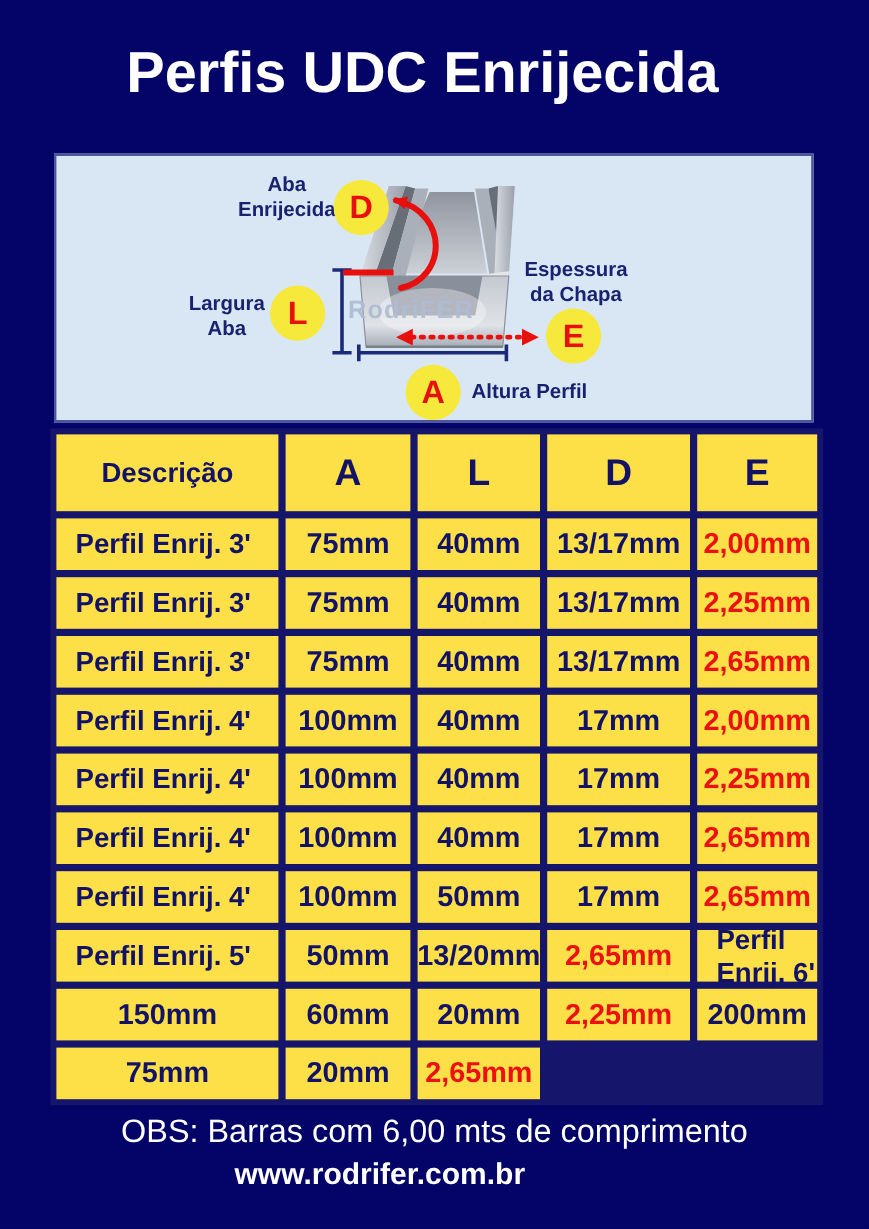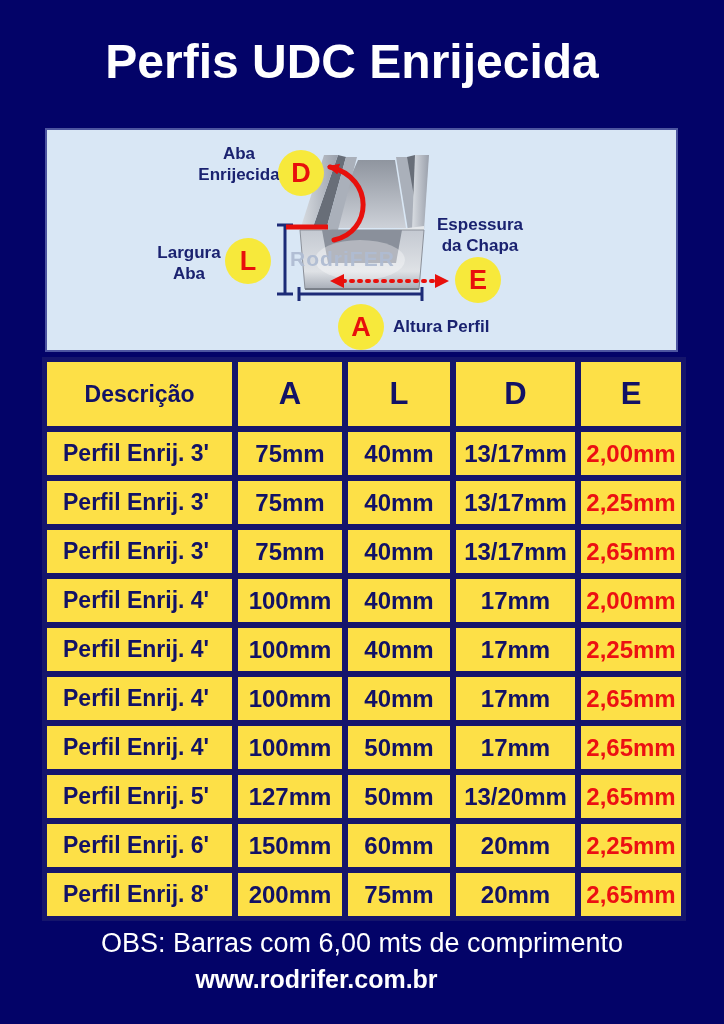--- a/index.html
+++ b/index.html
@@ -189,32 +189,30 @@
   <div class="cell">17mm</div>
   <div class="cell red">2,65mm</div>
 
   <div class="cell desc">Perfil Enrij. 4'</div>
   <div class="cell">100mm</div>
   <div class="cell">50mm</div>
   <div class="cell">17mm</div>
   <div class="cell red">2,65mm</div>
 
   <div class="cell desc">Perfil Enrij. 5'</div>
-  <div class="cell">127mm</div>
   <div class="cell">50mm</div>
   <div class="cell">13/20mm</div>
   <div class="cell red">2,65mm</div>
 
   <div class="cell desc">Perfil Enrij. 6'</div>
   <div class="cell">150mm</div>
   <div class="cell">60mm</div>
   <div class="cell">20mm</div>
   <div class="cell red">2,25mm</div>
 
-  <div class="cell desc">Perfil Enrij. 8'</div>
   <div class="cell">200mm</div>
   <div class="cell">75mm</div>
   <div class="cell">20mm</div>
   <div class="cell red">2,65mm</div>
 </div>
 
 <div class="obs">OBS: Barras com 6,00 mts de comprimento</div>
 <div class="site">www.rodrifer.com.br</div>
 
 </body></html>

